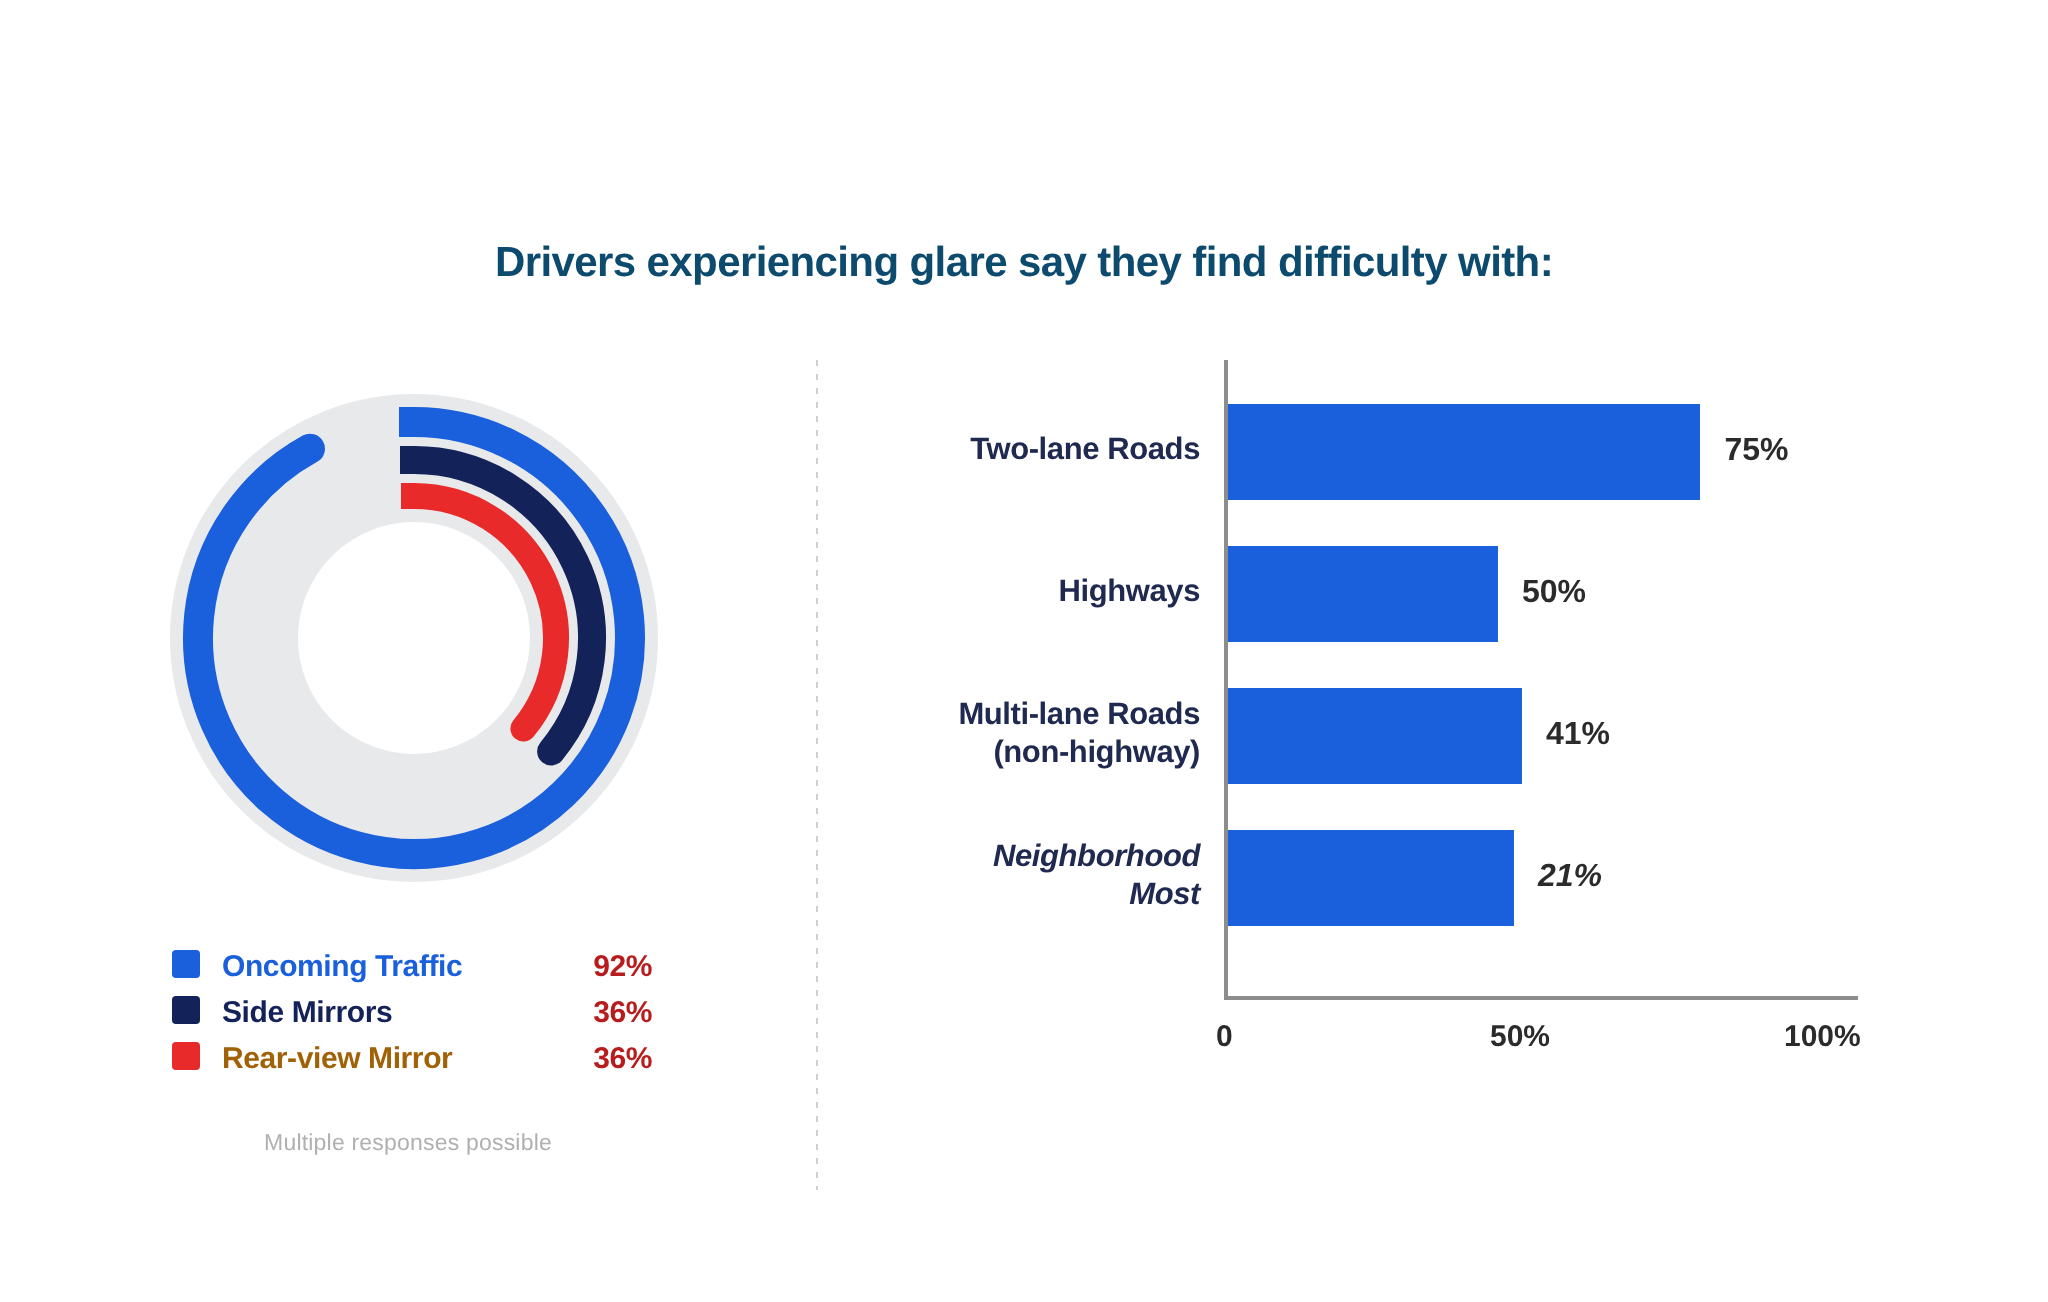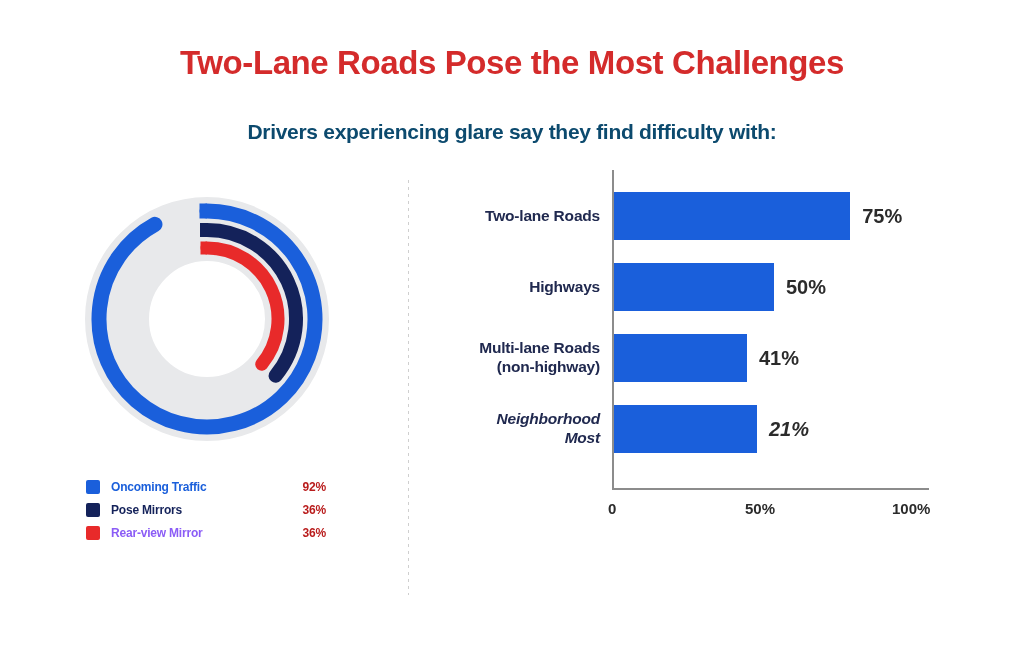--- a/index.html
+++ b/index.html
@@ -47,44 +47,44 @@
     position:absolute; left:83px; top:20px;
     width:248px; height:248px;
   }
   #donut-wrap svg { display:block; width:248px; height:248px; }
 
   #legend {
     position:absolute; left:86px; top:300px;
     width:240px;
   }
   .legend-row {
-    display:flex; align-items:center;
+    display:flex; align-items:flex-start;
     height:23px;
-    font-size:12px; font-weight:bold;
+    font-size:15px; font-weight:bold;
     letter-spacing:-0.2px;
   }
   .legend-swatch {
     width:14px; height:14px; border-radius:2px;
     flex:0 0 14px; margin-right:11px;
   }
   .legend-label { flex:1 1 auto; white-space:nowrap; }
   .legend-value { flex:0 0 auto; color:#b91c1c; text-align:right; min-width:42px; }
 
   .footnote {
     position:absolute;
     font-size:11.5px; color:#b0b0b0; font-weight:normal;
     letter-spacing:0.1px;
     text-align:center;
   }
   #footnote-left { left:0; top:391px; width:408px; }
   #footnote-right { left:500px; top:391px; width:434px; }
 
   
   #right-panel {
-    position:absolute; left:408px; top:165px; width:616px; height:420px;
+    position:absolute; left:408px; top:175px; width:616px; height:420px;
   }
   #plot {
     position:absolute; left:204px; top:5px;
     width:315px; height:320px;
   }
   #y-axis {
     position:absolute; left:0px; top:0px;
     width:2px; height:320px; background:#8c8c8c;
   }
   #x-axis {
@@ -108,36 +108,35 @@
     font-size:15.5px; font-weight:bold;
     letter-spacing:-0.2px;
     color:#20294f;
     line-height:1.22;
   }
   .bar-value {
     position:absolute;
     left:100%; margin-left:12px;
     top:50%; transform:translateY(-50%);
     white-space:nowrap;
-    font-size:20px; font-weight:bold;
+    font-size:16px; font-weight:bold;
     color:#2b2b2b;
   }
   .tick {
     position:absolute;
     top:330px;
     font-size:15px; font-weight:bold; color:#2b2b2b;
     white-space:nowrap;
   }
 </style>
 </head>
 <body>
 
 <div id="page">
 
-  <h1 id="title">Two-Lane Roads Pose the Most Challenges</h1>
   <h2 id="subtitle">Drivers experiencing glare say they find difficulty with:</h2>
 
   <div id="divider"></div>
 
   <div id="left-panel">
 
     <div id="donut-wrap">
       <svg viewBox="0 0 248 248" xmlns="http://www.w3.org/2000/svg" aria-hidden="true">
 
         <circle cx="124" cy="124" r="90" fill="none" stroke="#e8e9eb" stroke-width="64"></circle>
@@ -154,49 +153,50 @@
     </div>
 
     <div id="legend">
       <div class="legend-row">
         <span class="legend-swatch" style="background:#1a5fdb"></span>
         <span class="legend-label" style="color:#1a5fdb">Oncoming Traffic</span>
         <span class="legend-value">92%</span>
       </div>
       <div class="legend-row">
         <span class="legend-swatch" style="background:#14225a"></span>
-        <span class="legend-label" style="color:#14225a">Pose Mirrors</span>
+        <span class="legend-label" style="color:#14225a">Side Mirrors</span>
         <span class="legend-value">36%</span>
       </div>
       <div class="legend-row">
         <span class="legend-swatch" style="background:#e82a2a"></span>
-        <span class="legend-label" style="color:#8b5cf6">Rear-view Mirror</span>
+        <span class="legend-label" style="color:#a16207">Rear-view Mirror</span>
         <span class="legend-value">36%</span>
       </div>
     </div>
 
+    <div class="footnote" id="footnote-left">Multiple responses possible</div>
   </div>
 
   <div id="right-panel">
     <div id="plot">
       <div id="y-axis"></div>
       <div id="x-axis"></div>
 
       <div id="bars">
           <div class="bar-row" style="top: 22px; width: 236.25px;">
             <div class="bar-label"><span>Two-lane Roads</span></div>
             <div class="bar" style="background: rgb(26, 95, 219);"></div>
             <div class="bar-value">75%</div>
           </div>
-          <div class="bar-row" style="top: 93px; width: 160px;">
+          <div class="bar-row" style="top: 93px; width: 135px;">
             <div class="bar-label"><span>Highways</span></div>
             <div class="bar" style="background: rgb(26, 95, 219);"></div>
             <div class="bar-value">50%</div>
           </div>
-          <div class="bar-row" style="top: 164px; width: 133px;">
+          <div class="bar-row" style="top: 164px; width: 147px;">
             <div class="bar-label"><span>Multi-lane Roads</span><br><span>(non-highway)</span></div>
             <div class="bar" style="background: rgb(26, 95, 219);"></div>
             <div class="bar-value">41%</div>
           </div>
           <div class="bar-row" style="top: 235px; width: 143px; font-style: italic;">
             <div class="bar-label"><span>Neighborhood</span><br><span>Most</span></div>
             <div class="bar" style="background: rgb(26, 95, 219);"></div>
             <div class="bar-value">21%</div>
           </div>
         </div>

